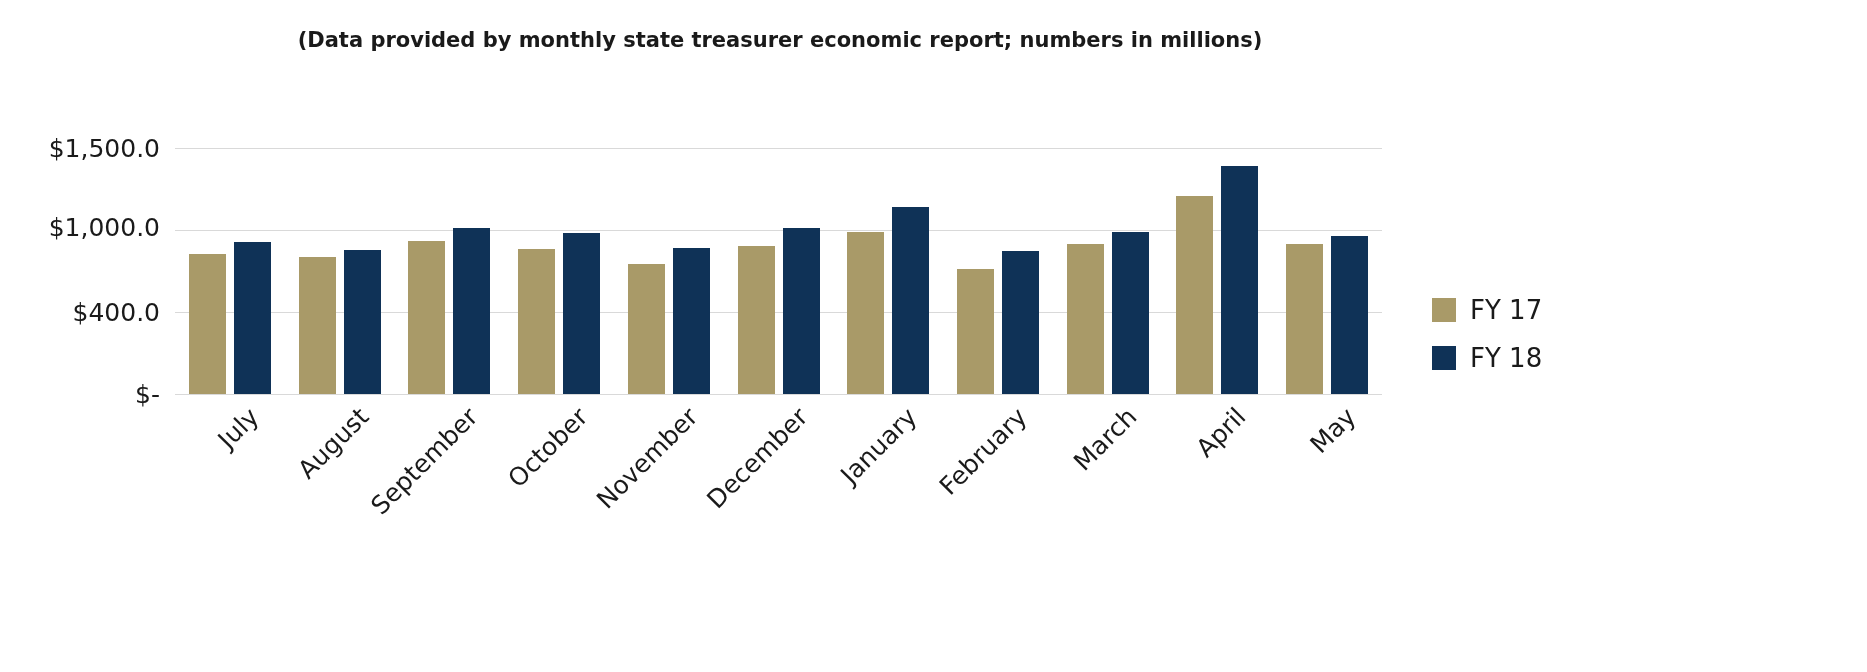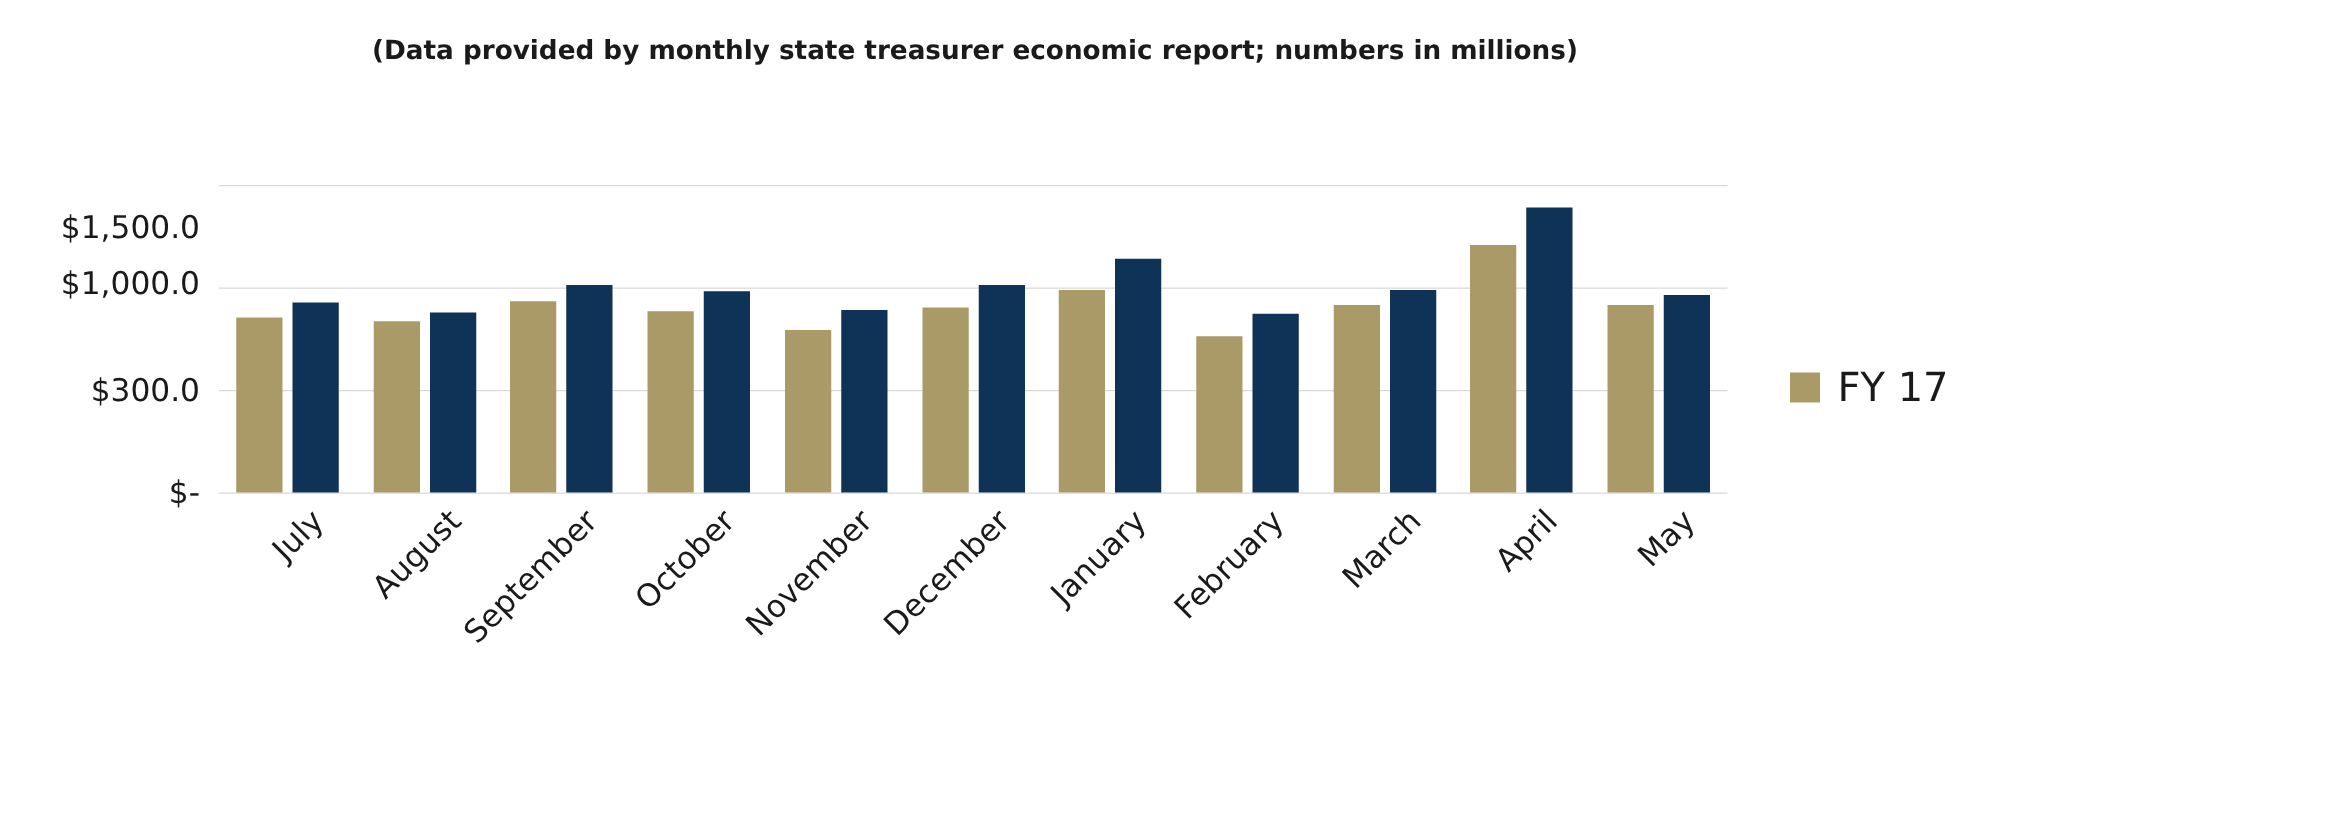--- a/index.html
+++ b/index.html
@@ -136,39 +136,39 @@
     align-items: center;
     height: 48px;
   }
   .legend-swatch {
     width: 24px;
     height: 24px;
     margin-right: 14px;
     flex: none;
   }
   .legend-label {
-    font-size: 32px;
+    font-size: 26px;
     color: #1a1a1a;
     white-space: nowrap;
   }
 </style>
 </head>
 <body>
 
 <div id="chart-root">
 
   <div class="title-block">
     <div class="chart-subtitle">(Data provided by monthly state treasurer economic report; numbers in millions)</div>
   </div>
 
   <div class="y-labels" id="y-labels">
       <div class="y-label" style="top: 246px;">$-</div>
-      <div class="y-label" style="top: 164px;">$300.0</div>
+      <div class="y-label" style="top: 164px;">$400.0</div>
       <div class="y-label" style="top: 79px;">$1,000.0</div>
-      <div class="y-label" style="top: 0px; margin-top: 34px;">$1,500.0</div>
+      <div class="y-label" style="top: 0px;">$1,500.0</div>
     </div>
 
   <div class="plot-area">
     <div id="gridlines">
         <div class="axis-line" style="top: 246px;"></div>
         <div class="gridline" style="top: 164px;"></div>
         <div class="gridline" style="top: 82px;"></div>
         <div class="gridline" style="top: 0px;"></div>
       </div>
     <div class="bars-layer" id="bars-layer">
@@ -231,15 +231,19 @@
       <div class="x-label" style="left: 646.682px; width: 300px;">March</div>
       <div class="x-label" style="left: 756.409px; width: 300px;">April</div>
       <div class="x-label" style="left: 866.136px; width: 300px;">May</div>
     </div>
 
   <div class="legend" id="legend">
       <div class="legend-item">
         <span class="legend-swatch" style="background: rgb(169, 154, 104);"></span>
         <span class="legend-label">FY 17</span>
       </div>
+      <div class="legend-item">
+        <span class="legend-swatch" style="background: rgb(15, 50, 87);"></span>
+        <span class="legend-label">FY 18</span>
+      </div>
     </div>
 
 </div>
 
 </body></html>

